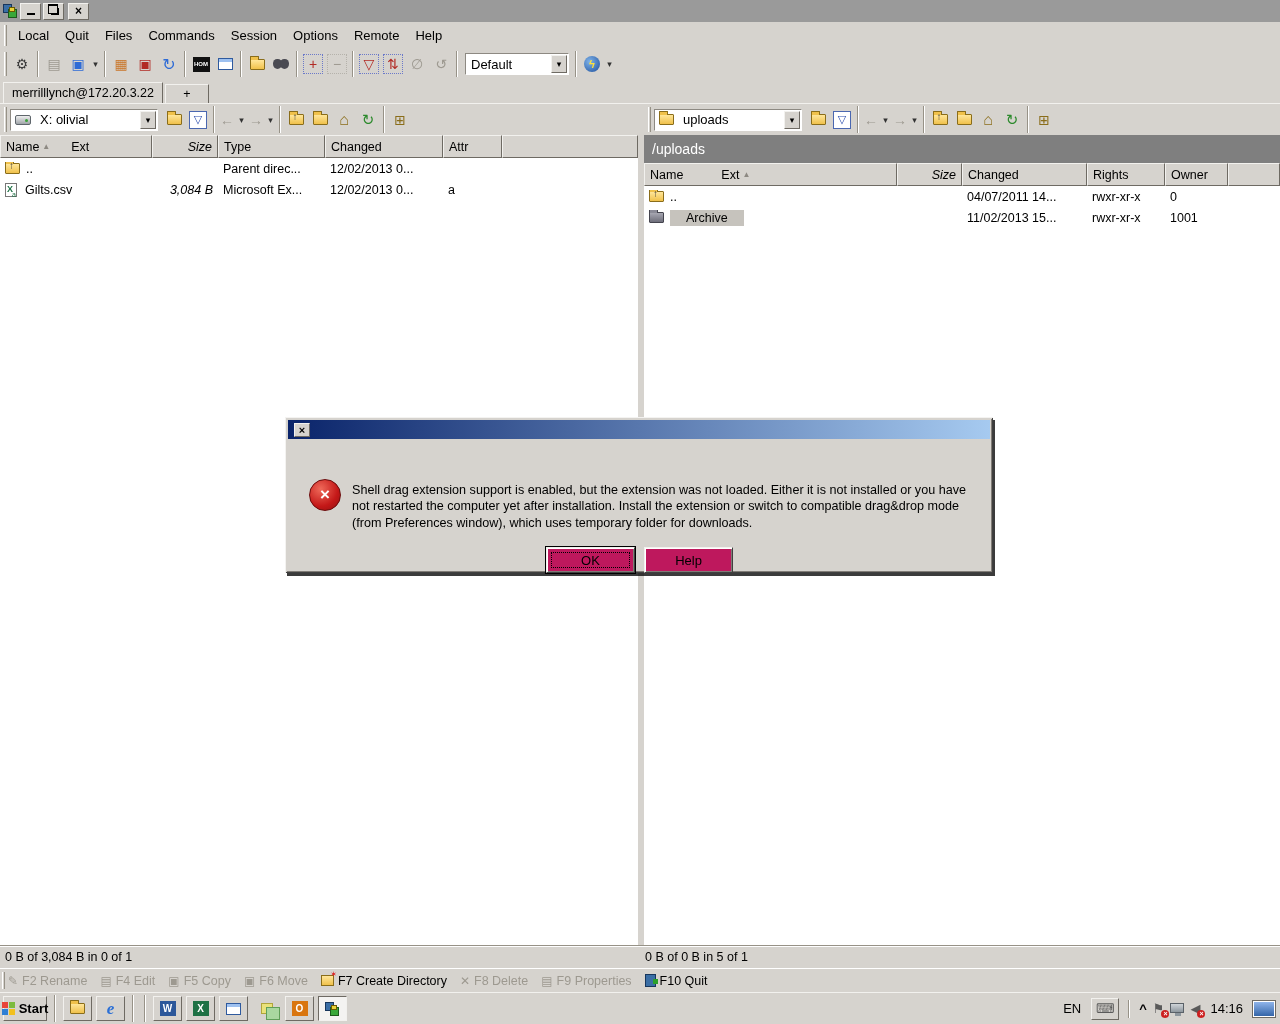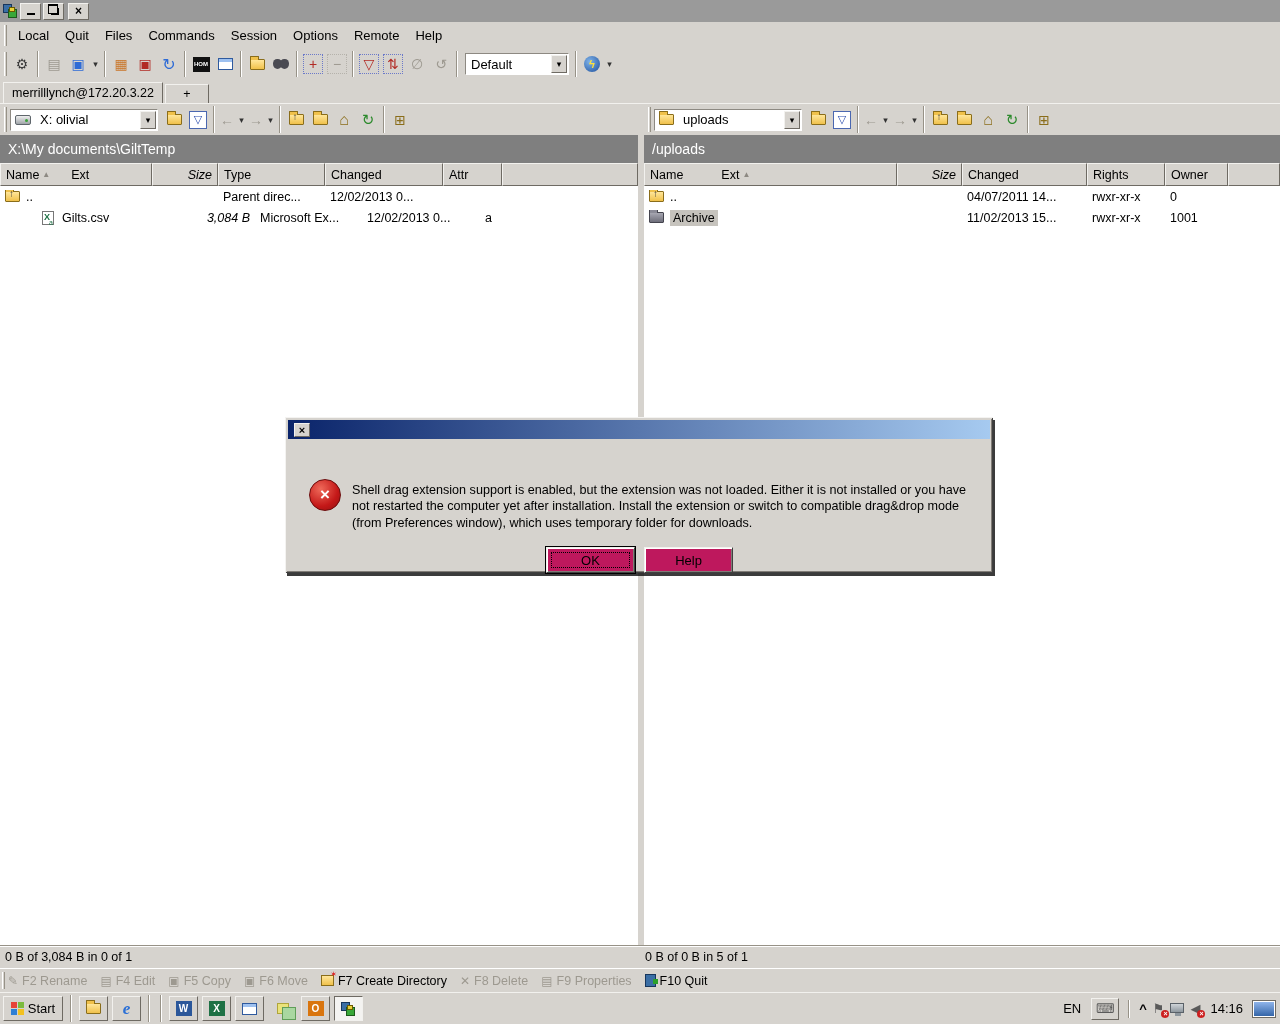--- a/index.html
+++ b/index.html
@@ -58,21 +58,21 @@
   .panel.right { flex:1; }
   .ptoolbar { height:31px; display:flex; align-items:center; flex:0 0 auto; padding-left:2px; }
   .pathbar { height:28px; background:#7f7f7f; color:#fff; display:flex; align-items:center; padding-left:8px; font-size:14px; flex:0 0 auto; white-space:nowrap; overflow:hidden; }
   .hrow { height:23px; display:flex; flex:0 0 auto; background:#d6d3ce; }
   .hcell { border:1px solid; border-color:#f2f1ee #6e6a63 #6e6a63 #f2f1ee; display:flex; align-items:center; padding:0 5px; font-size:12.5px; white-space:nowrap; overflow:hidden; }
   .hcell .sort { font-size:8px; color:#8d8982; margin:0 3px; }
   .list { flex:1; background:#fff; overflow:hidden; }
   .lrow { height:21px; display:flex; align-items:center; font-size:12.5px; }
   .lcell { padding:0 5px; white-space:nowrap; overflow:hidden; display:flex; align-items:center; }
   .r { justify-content:flex-end;font-style:italic; }
-  .sel-label { background:#c6c3bd; padding:1px 3px; }
+  .sel-label { background:#c6c3bd; padding:1px 16px; }
 
   .folder { width:15px; height:11px; background:linear-gradient(#ffe69a,#f0c14b); border:1px solid #8a6d1a; border-radius:1px; position:relative; margin-right:6px; flex:0 0 auto; }
   .folder::before { content:""; position:absolute; top:-4px; left:-1px; width:7px; height:3px; background:#f0c14b; border:1px solid #8a6d1a; border-bottom:none; border-radius:1px 1px 0 0; }
   .folder.up::after { content:"↑"; position:absolute; left:3px; top:-4px; font-size:10px; font-weight:bold; color:#333; }
   .folder.dark { background:linear-gradient(#a7a7b2,#6e6e7a); border-color:#44444e; }
   .folder.dark::before { background:#8b8b97; border-color:#44444e; }
   .file-csv { width:12px; height:14px; background:#fff; border:1px solid #777; margin-right:8px; position:relative; flex:0 0 auto; }
   .file-csv::before { content:"X"; position:absolute; left:1px; top:0px; font-size:9px; font-weight:bold; color:#1e7145; }
   .file-csv::after { content:"a"; position:absolute; right:0px; bottom:-2px; font-size:7px; color:#1e7145; }
   .drive-ico { width:16px; height:10px; background:linear-gradient(#efefef,#9fa4a8); border:1px solid #5f666c; border-radius:2px; position:relative; margin:0 4px; flex:0 0 auto; }
@@ -94,21 +94,21 @@
   .statusbar2 { height:28px; display:flex; align-items:center; gap:2px; padding:2px 3px; flex:0 0 auto; background:#d6d3ce; }
   .sb-fill { flex:1; height:22px; }
   .sb-cell { height:22px; display:flex; align-items:center; justify-content:center; font-size:13px; }
   .lockico { width:13px; height:10px; background:#f2d13c; border:1px solid #8a7500; position:relative; margin-top:5px; }
   .lockico::before { content:""; position:absolute; top:-6px; left:2px; width:5px; height:6px; border:2px solid #8a7500; border-bottom:none; border-radius:4px 4px 0 0; }
   .netico { width:14px; height:10px; background:linear-gradient(#cfd4d8,#8e979e); border:1px solid #5a6168; position:relative; }
   .netico::after { content:""; position:absolute; left:4px; bottom:-4px; width:6px; height:3px; background:#8e979e; }
 
   
   .taskbar { height:32px; border-top:1px solid #f2f1ee; display:flex; align-items:center; padding:0 3px; gap:4px; flex:0 0 auto; background:#d6d3ce; }
-  .startbtn { width:60px; height:25px; display:flex; align-items:center; justify-content:center; gap:4px; font-weight:normal; font-size:13px; }
+  .startbtn { width:44px; height:25px; display:flex; align-items:center; justify-content:center; gap:4px; font-weight:bold; font-size:13px; }
   .winlogo { display:grid; grid-template-columns:6px 6px; grid-template-rows:6px 6px; gap:1px; }
   .winlogo i:nth-child(1){background:#e8443a;} .winlogo i:nth-child(2){background:#7cbb3f;}
   .winlogo i:nth-child(3){background:#2f7fd4;} .winlogo i:nth-child(4){background:#f2c01e;}
   .qbtn { width:29px; height:25px; display:flex; align-items:center; justify-content:center; }
   .qbtn.pressed { background:#f4f3f1; border-color:#6e6a63 #f2f1ee #f2f1ee #6e6a63; }
   .ie-e { color:#2a6fd6; font-size:17px; font-weight:bold; font-family:"Liberation Serif", serif; font-style:italic; }
   .appbox { width:16px; height:15px; color:#fff; font-size:10px; font-weight:bold; display:flex; align-items:center; justify-content:center; }
   .win-ico { width:15px; height:12px; background:#fff; border:1px solid #2f5a9e; box-shadow:inset 0 3px 0 #9ec1f0; }
   .notes-ico { width:12px; height:11px; background:#e9e27a; border:1px solid #b0a53a; position:relative; }
   .notes-ico::after { content:""; position:absolute; left:4px; top:3px; width:12px; height:11px; background:#a9d7a0; border:1px solid #5f9e58; }
@@ -293,21 +293,20 @@
             <span style="color:#8a6d1a; font-size:16px;">⌂</span>
           </span>
         <span class="tb">
             <span style="color:#2c8a2c; font-size:15px;">↻</span>
           </span>
         <i class="sep"></i>
         <span class="tb">
             <span style="color:#8a6d1a;">⊞</span>
           </span>
       </div>
-      <div class="pathbar">X:\My documents\GiltTemp</div>
       <div class="hrow">
         <span class="hcell" style="width:152px;">
           <span>Name</span>
           <span class="sort">▲</span>
           <span style="margin-left:18px;">Ext</span>
         </span>
         <span class="hcell r" style="width:66px; justify-content:flex-end;">Size</span>
         <span class="hcell" style="width:107px;">Type</span>
         <span class="hcell" style="width:118px;">Changed</span>
         <span class="hcell" style="width:59px;">Attr</span>
@@ -318,21 +317,21 @@
           <span class="lcell" style="width:152px;">
               <span class="folder up"></span>
               <span>..</span>
             </span>
           <span class="lcell r" style="width:66px;"></span>
           <span class="lcell" style="width:107px;">Parent direc...</span>
           <span class="lcell" style="width:118px;">12/02/2013 0...</span>
           <span class="lcell" style="width:59px;"></span>
         </div>
         <div class="lrow">
-          <span class="lcell" style="width:152px;margin-left:37px;">
+          <span class="lcell" style="width:152px;">
               <span class="file-csv"></span>
               <span>Gilts.csv</span>
             </span>
           <span class="lcell r" style="width:66px;">3,084 B</span>
           <span class="lcell" style="width:107px;">Microsoft Ex...</span>
           <span class="lcell" style="width:118px;">12/02/2013 0...</span>
           <span class="lcell" style="width:59px;">a</span>
         </div>
       </div>
     </div>

